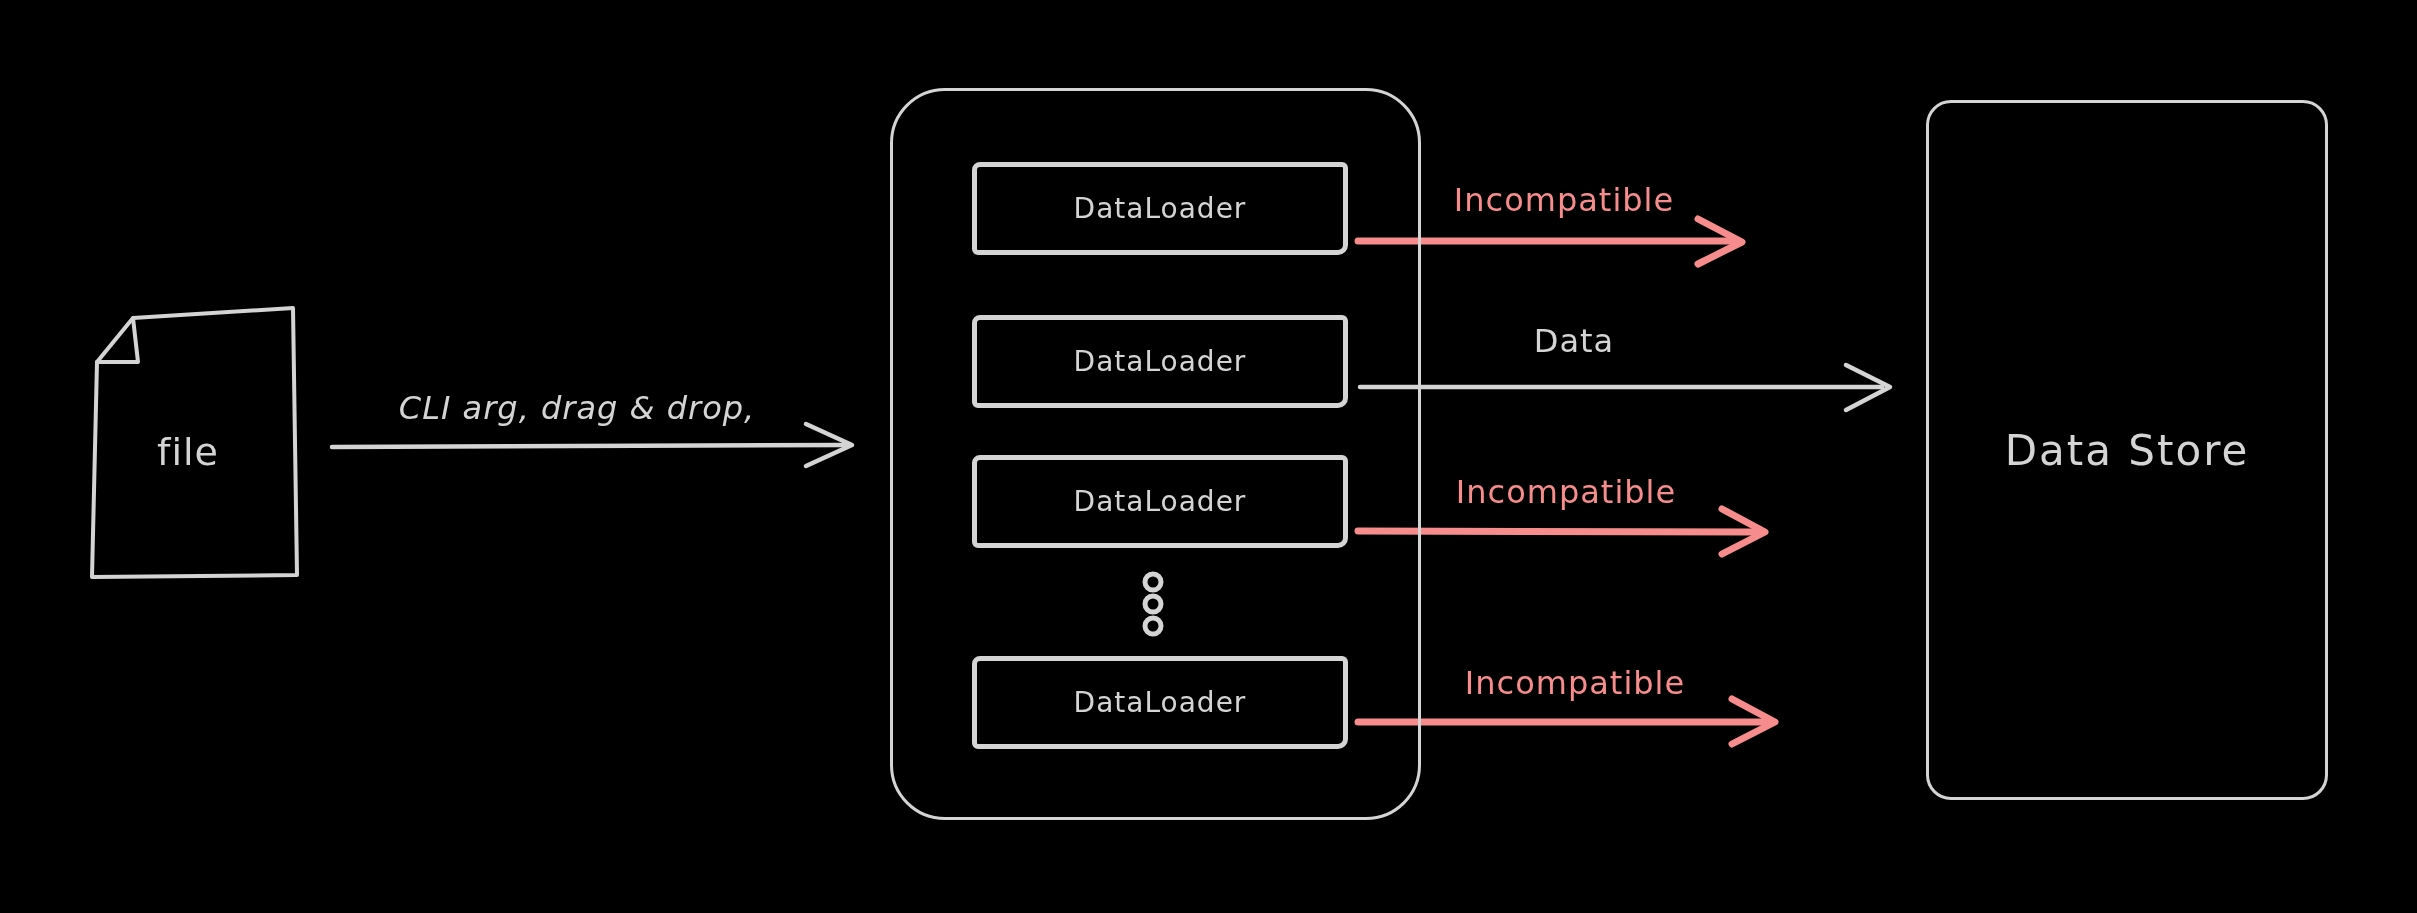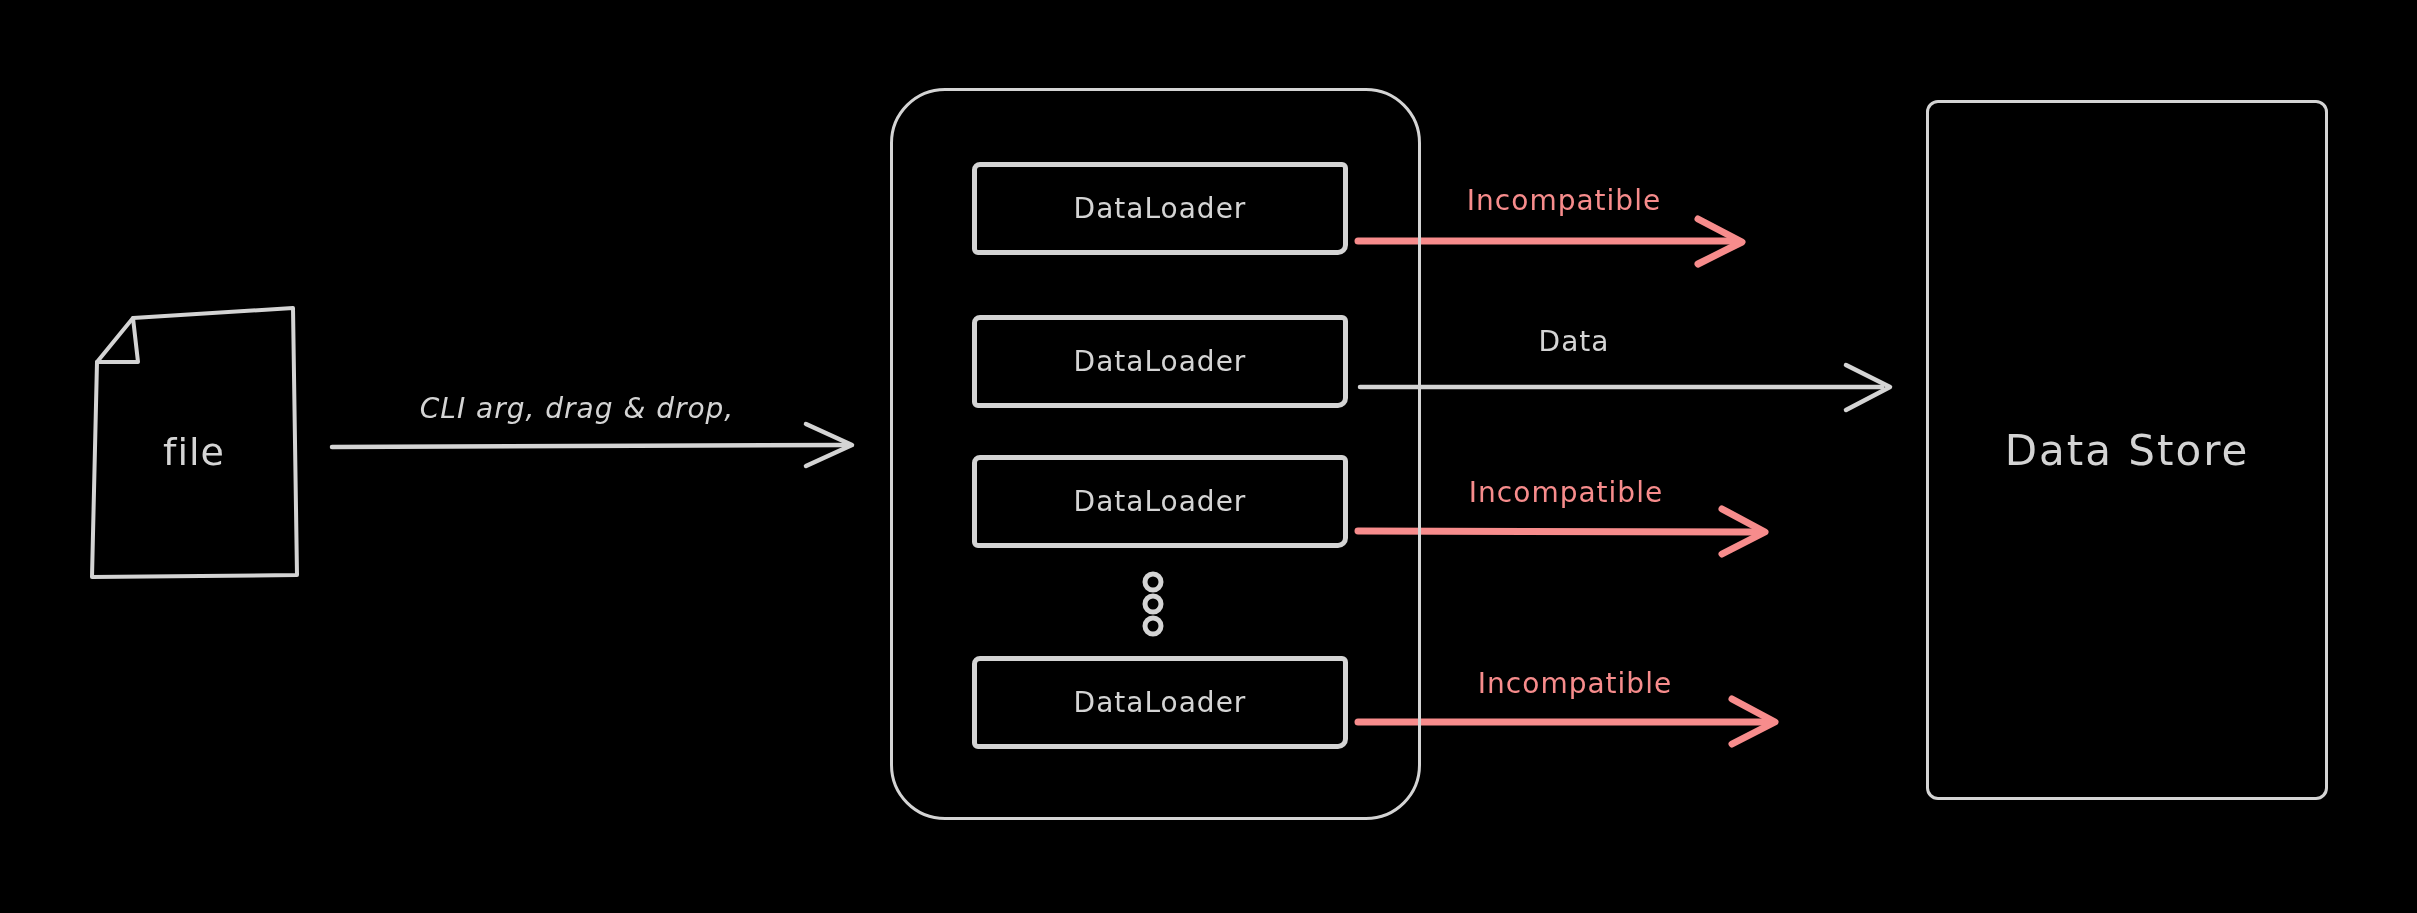--- a/index.html
+++ b/index.html
@@ -31,34 +31,34 @@
     position:absolute;
     box-sizing:border-box;
     border:3px solid var(--stroke);
   }
   .stack-container{
     left:890px;top:88px;width:531px;height:732px;
     border-radius:55px;
   }
   .store{
     left:1926px;top:100px;width:402px;height:700px;
-    border-radius:12px;
+    border-radius:25px;
     display:flex;align-items:center;justify-content:center;
   }
   .loader-box{
     position:absolute;
     box-sizing:border-box;
     left:972px;width:376px;height:93px;
     border:5px solid var(--stroke);
     border-radius:8px 6px 10px 6px;
     display:flex;align-items:center;justify-content:center;
   }
   .loader-label{font-size:28px;color:var(--stroke);letter-spacing:1px;}
   .store-label{font-size:42px;color:var(--stroke);letter-spacing:2px;}
-  .fs36{font-size:28px;}
+  .fs36{font-size:32px;}
   .fs38{font-size:38px;}
 </style>
 </head>
 <body>
 
 <div class="canvas">
 
   <svg class="layer" width="2417" height="913" viewBox="0 0 2417 913">
 
     <path class="shape-stroke" stroke-width="4" d="M133,318 L293,308 L297,575 L92,577 L97,362 Z"></path>
@@ -77,21 +77,21 @@
     <path class="arrow-red" stroke-width="7" d="M1722,509 L1765,532 L1722,554"></path>
 
     <path class="arrow-red" stroke-width="7" d="M1358,722 L1765,722"></path>
     <path class="arrow-red" stroke-width="7" d="M1732,699 L1775,722 L1732,744"></path>
 
     <circle class="shape-stroke" stroke-width="5" cx="1153" cy="582" r="8"></circle>
     <circle class="shape-stroke" stroke-width="5" cx="1153" cy="604" r="8"></circle>
     <circle class="shape-stroke" stroke-width="5" cx="1153" cy="626" r="8"></circle>
   </svg>
 
-  <div class="lbl fs38" style="left:194px;top:452px;">file</div>
+  <div class="lbl fs38" style="left:188px;top:452px;">file</div>
 
   <div class="lbl fs36" style="left:577px;top:408px;font-style:italic;">CLI arg, drag &amp; drop,</div>
 
   <div class="box stack-container"></div>
 
   <div class="loader-box" style="top:162px;">
     <span class="loader-label">DataLoader</span>
   </div>
   <div class="loader-box" style="top:315px;">
     <span class="loader-label">DataLoader</span>

